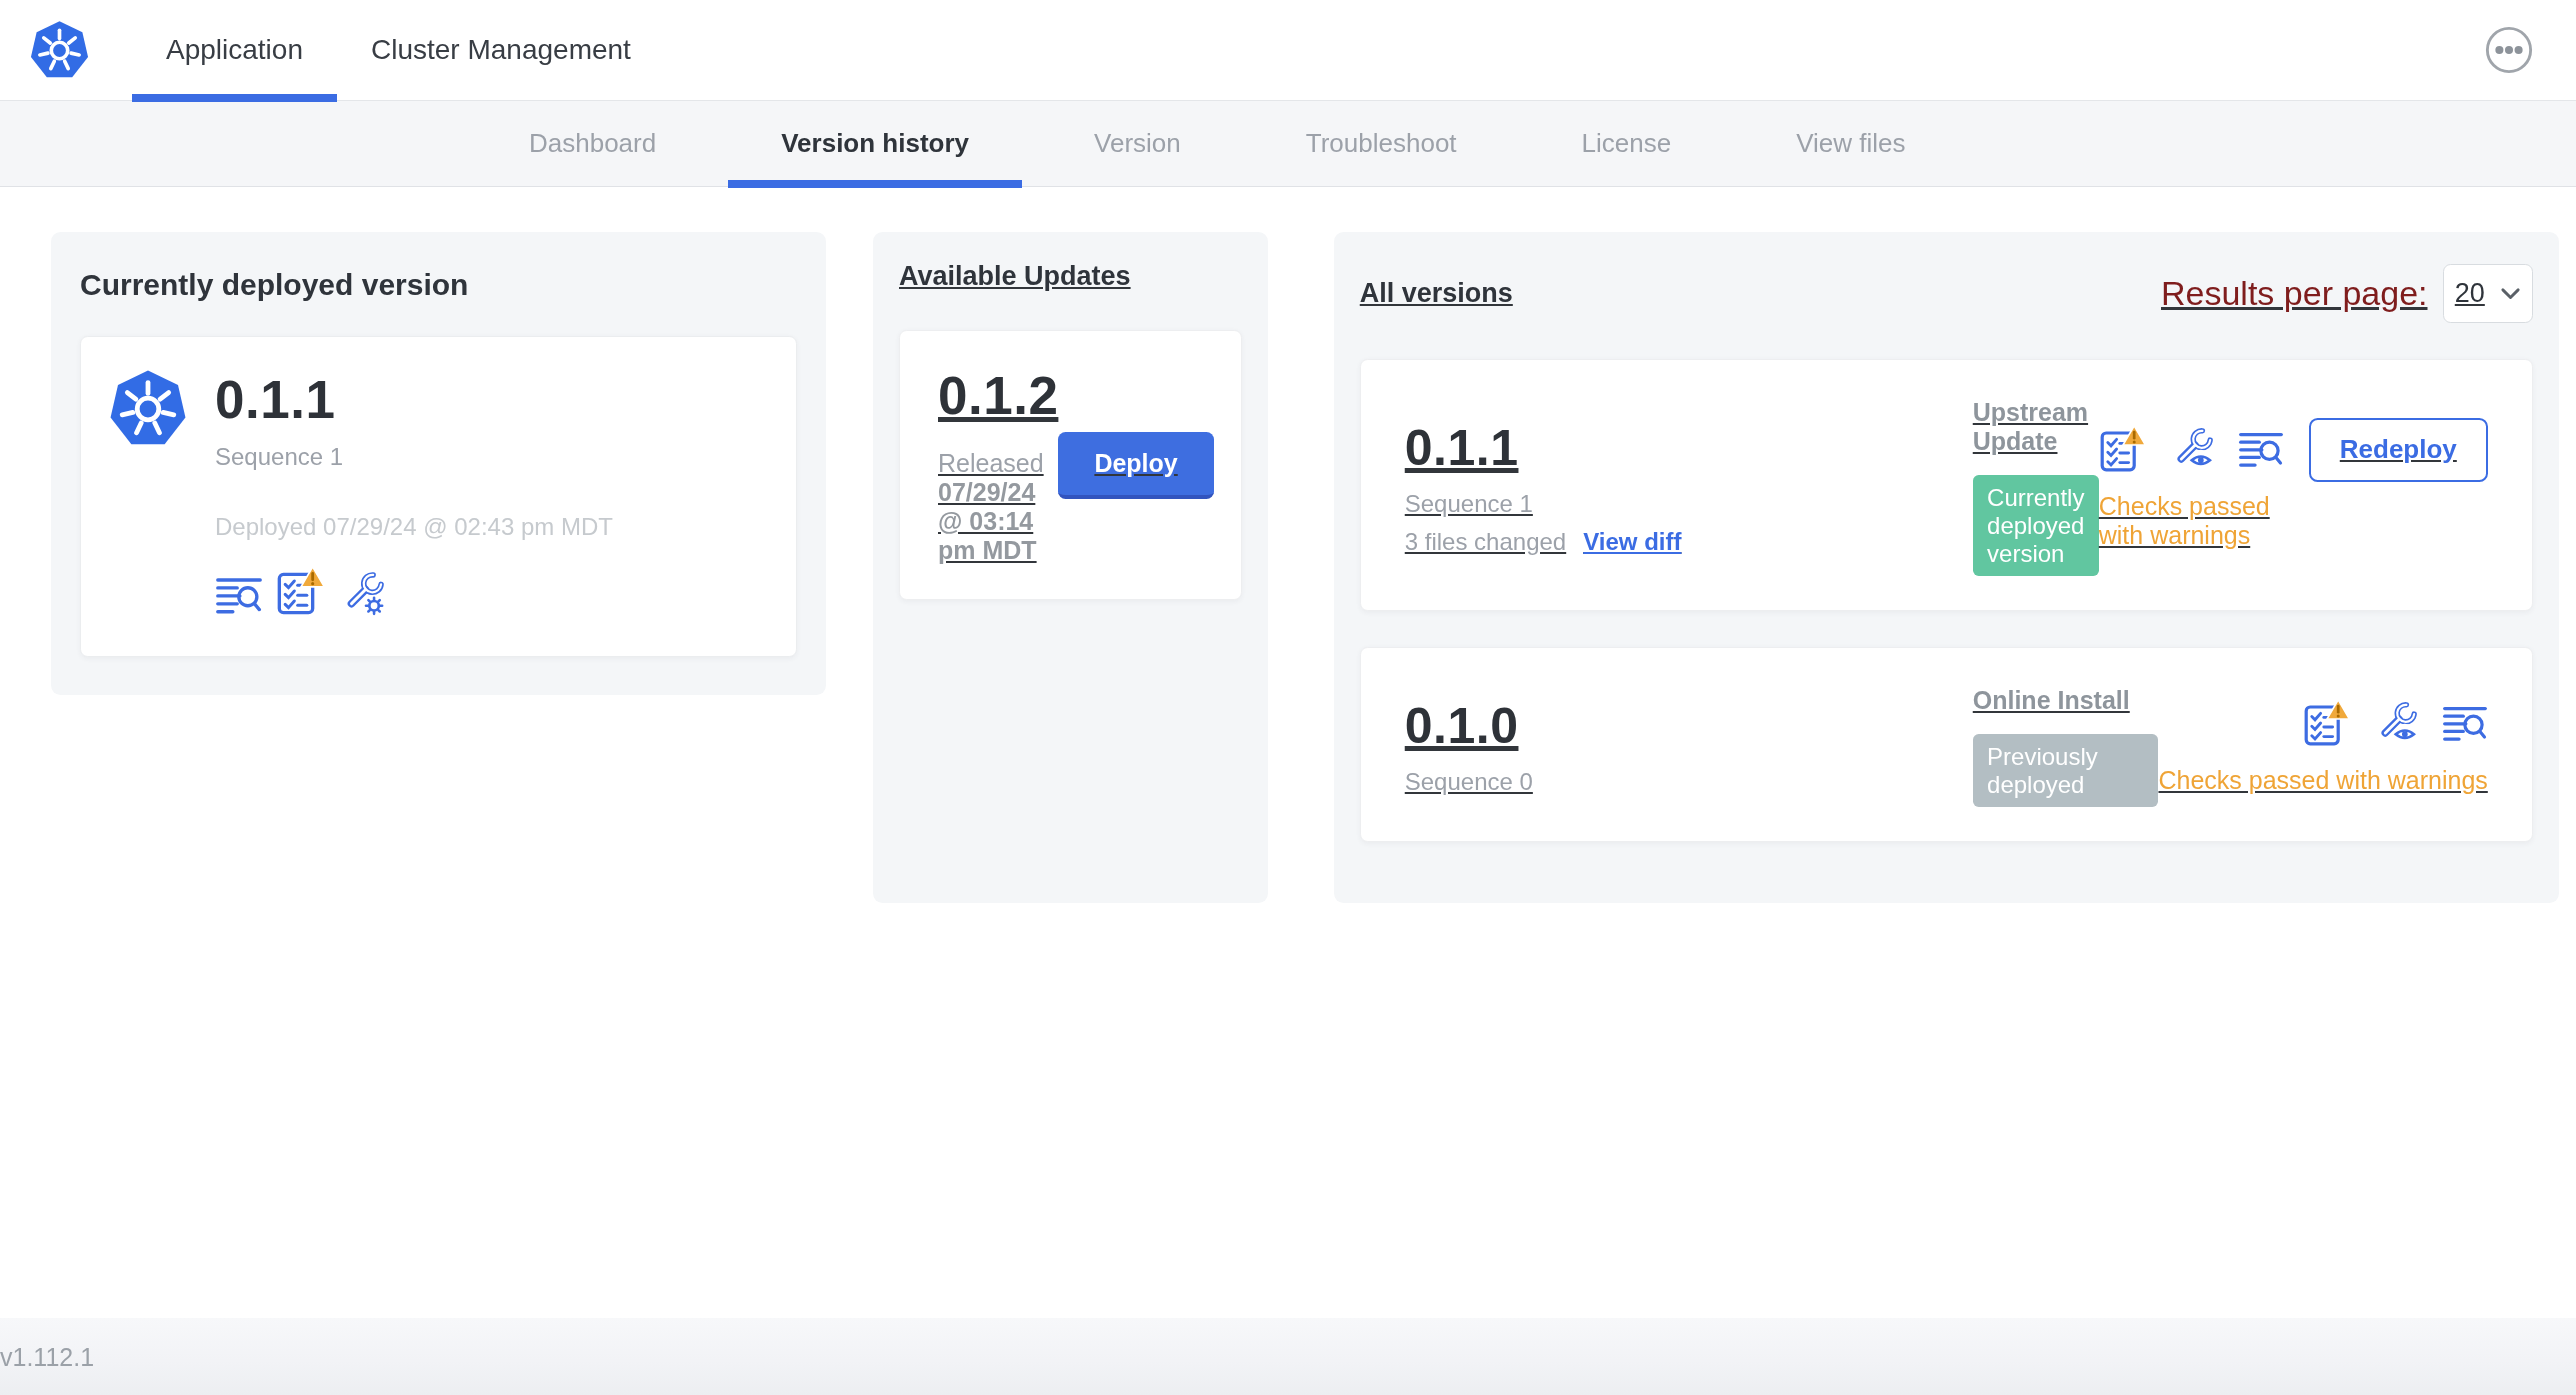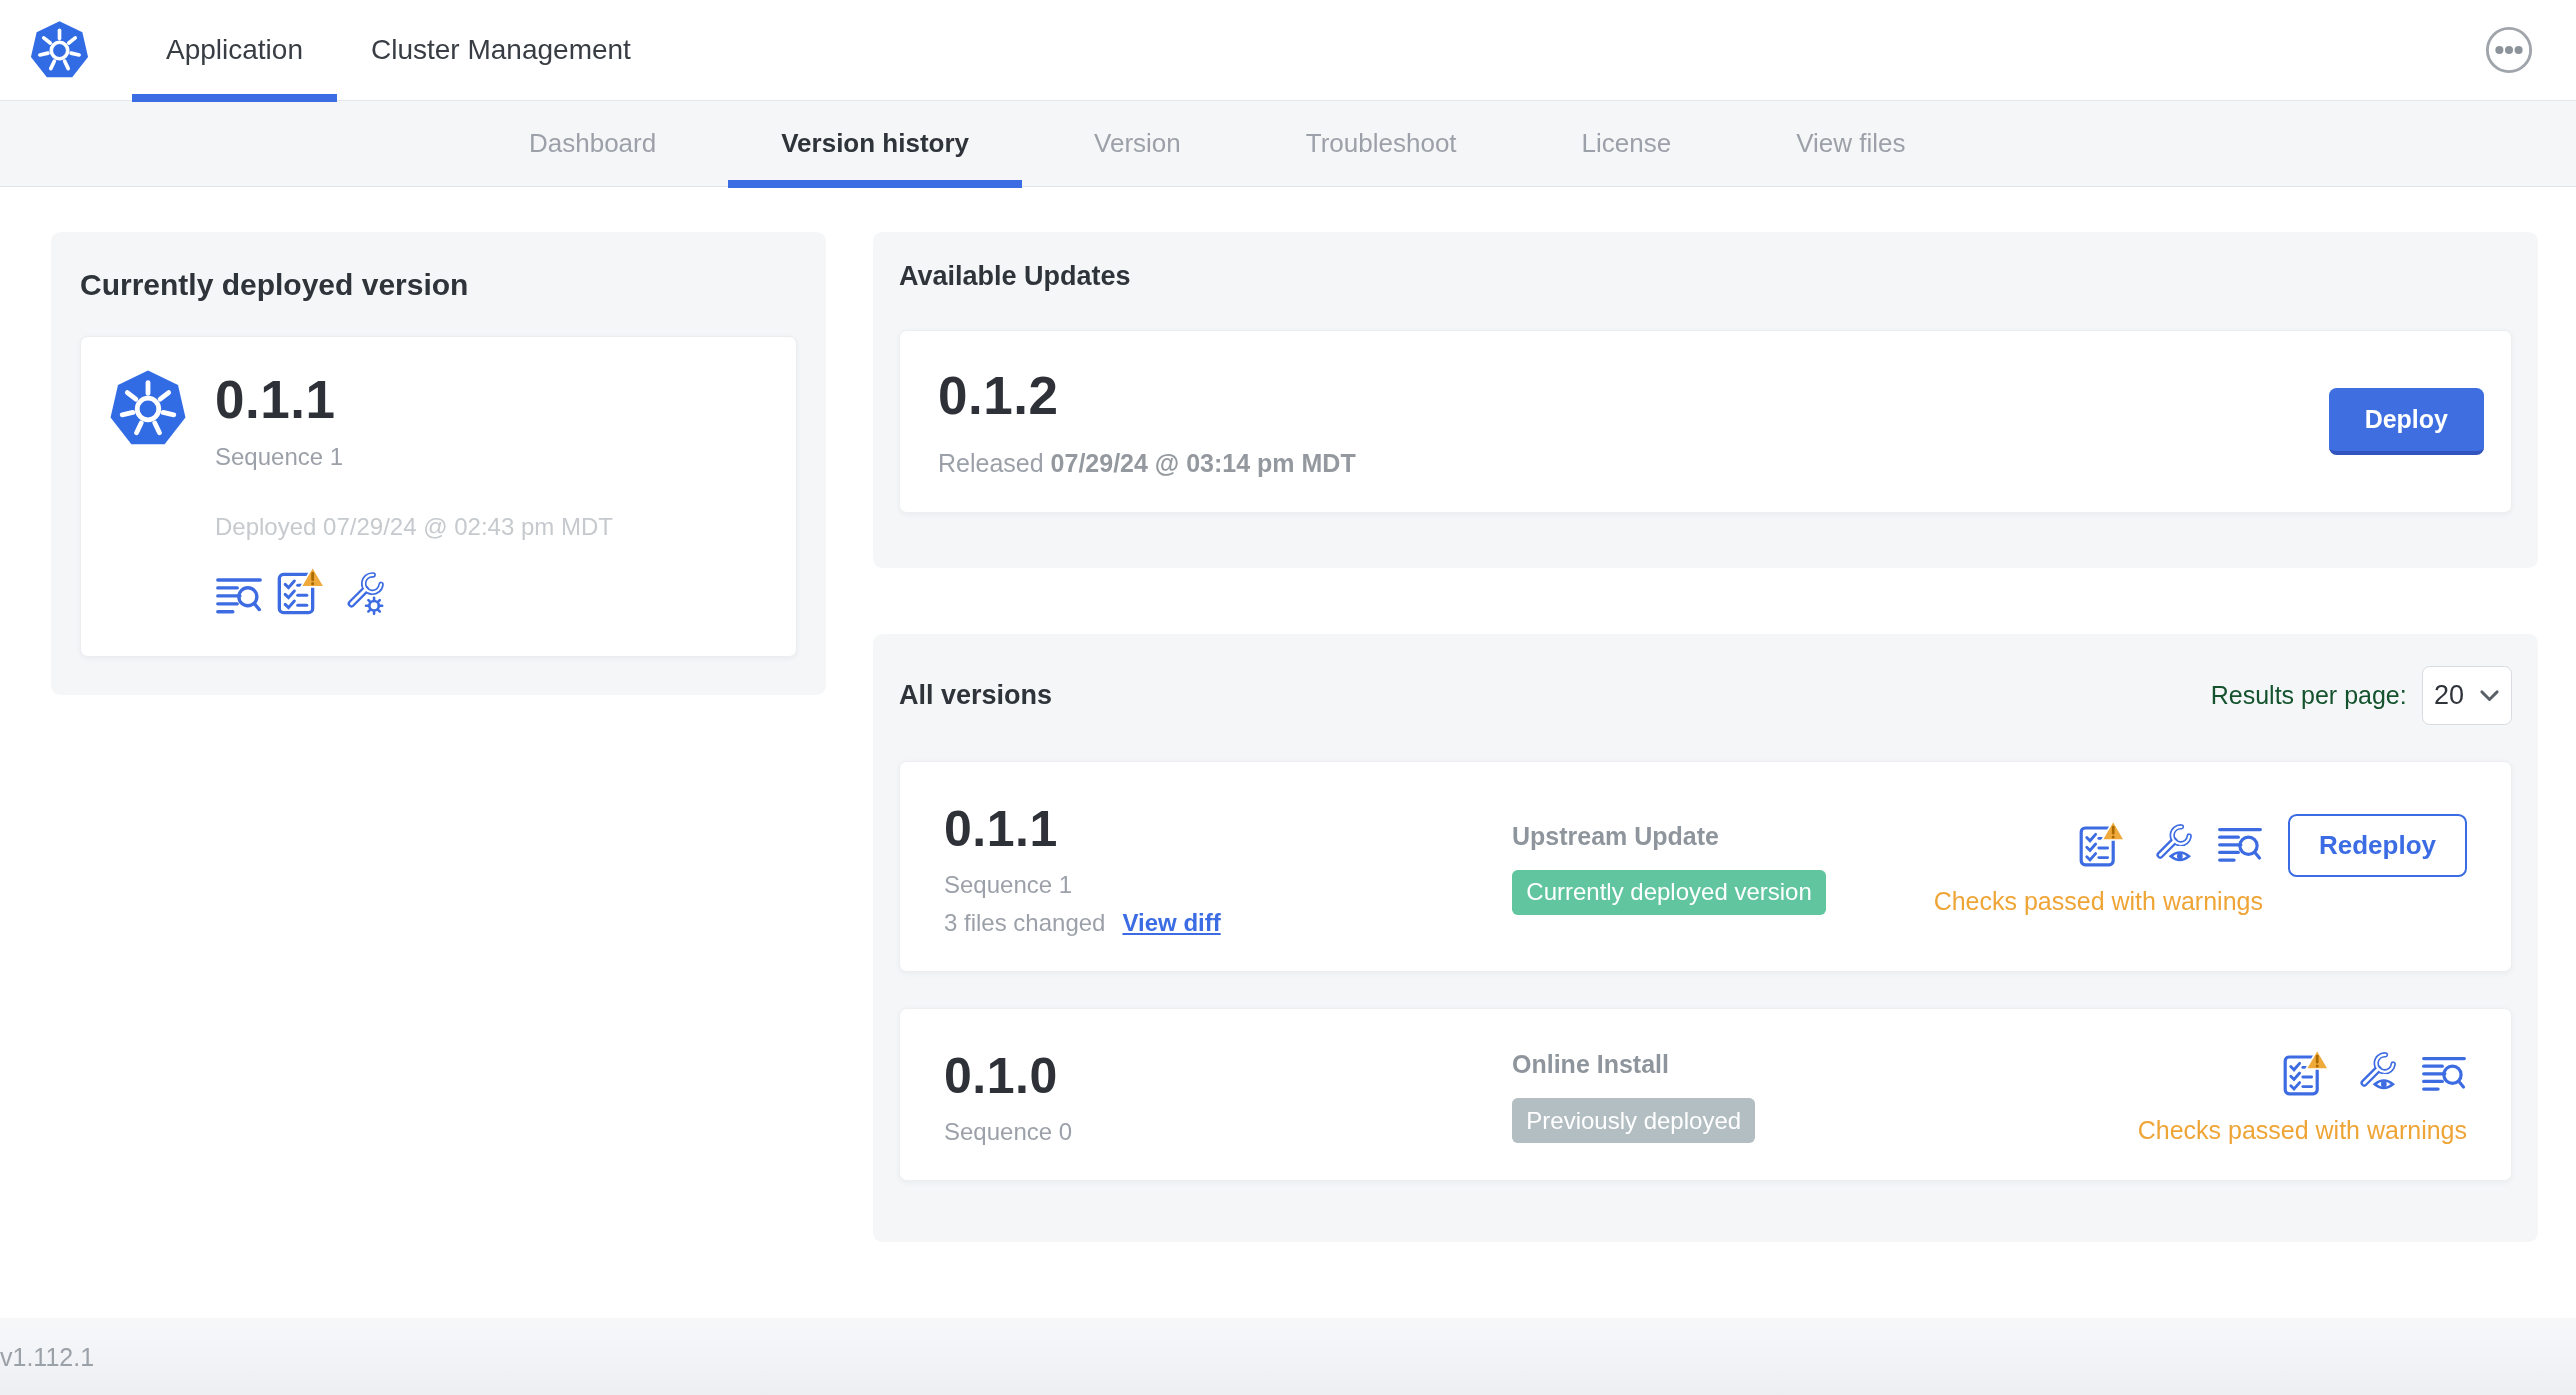--- a/index.html
+++ b/index.html
@@ -31,32 +31,32 @@
   .left-card { width:775px; padding:36px 29px 38px; flex:0 0 auto; }
   .deployed-inner { margin-top:34px; background:#fff; border:1px solid #EBEDEF; border-radius:7.6px; box-shadow:0 1.9px 4.8px rgba(50,60,70,.05); padding:32px 38px 40px 27px; display:flex; gap:27px; }
   .deployed-col { display:flex; flex-direction:column; }
   .ver-xl { font-size:53px; font-weight:700; color:#2E3238; letter-spacing:0.5px; }
   .seq-text { font-size:24px; color:#9CA1A9; margin-top:13.4px; }
   .deployed-date { font-size:24px; color:#C6CACE; margin-top:42px; }
   .icon-row { display:flex; align-items:flex-end; gap:13.4px; margin-top:25px; }
   .icon-btn { background:none; border:none; padding:0; cursor:pointer; line-height:0; }
 
   
-  .right-col { flex:1 1 auto; display:flex; flex-direction:column; gap:66px; }
+  .right-col { flex:1 1 auto; display:flex; flex-direction:row; gap:66px;text-decoration:underline; }
 
   .updates-card { padding:29px 26px 55px; }
   .update-inner { margin-top:38px; background:#fff; border:1px solid #EDEEF0; border-radius:7.6px; box-shadow:0 1.9px 4.8px rgba(50,60,70,.05); padding:34px 27px 34px 38px; display:flex; align-items:center; justify-content:space-between; }
   .released-line { font-size:25px; color:#9CA1A9; margin-top:23px; }
   .released-line b { color:#94999F; font-weight:700; }
   .btn-primary { background:#3E6EE0; border:none; border-bottom:4.8px solid #3254BE; border-radius:7.6px; color:#fff; font-size:25px; font-weight:700; font-family:inherit; padding:17px 36px; cursor:pointer; }
 
   .versions-card { padding:32px 26px 61px; }
   .versions-head { display:flex; align-items:center; justify-content:space-between; }
   .rpp { display:flex; align-items:center; gap:15.3px; }
-  .rpp-label { font-size:25px; color:#14532d; }
+  .rpp-label { font-size:34px; color:#7f1d1d; }
   .select-box { width:90px; height:59px; background:#fff; border:1.9px solid #D8DCE0; border-radius:7.6px; display:flex; align-items:center; justify-content:center; gap:15px; font-size:27px; color:#2F343B; cursor:pointer; }
 
   .version-row { margin-top:36px; background:#fff; border:1px solid #EDEEF0; border-radius:7.6px; box-shadow:0 1.9px 4.8px rgba(50,60,70,.05); padding:38px 44px 34px; display:grid; grid-template-columns:568px 1fr auto; align-items:center; }
   .ver-lg { font-size:50px; font-weight:700; color:#2E3238; letter-spacing:0.5px; }
   .files-line { font-size:24px; color:#9CA1A9; margin-top:9.5px; display:flex; gap:17px; align-items:baseline; }
   .view-diff { color:#3B6CE3; font-weight:700; text-decoration:underline; font-size:24px; cursor:pointer; }
   .source-label { font-size:25px; font-weight:700; color:#8E959C; }
   .badge { display:inline-block; margin-top:19px; padding:8.6px 14.3px; border-radius:5.7px; font-size:24px; color:#fff; }
   .badge-green { background:#61C6A0; }
   .badge-gray { background:#B3BEC3; }

